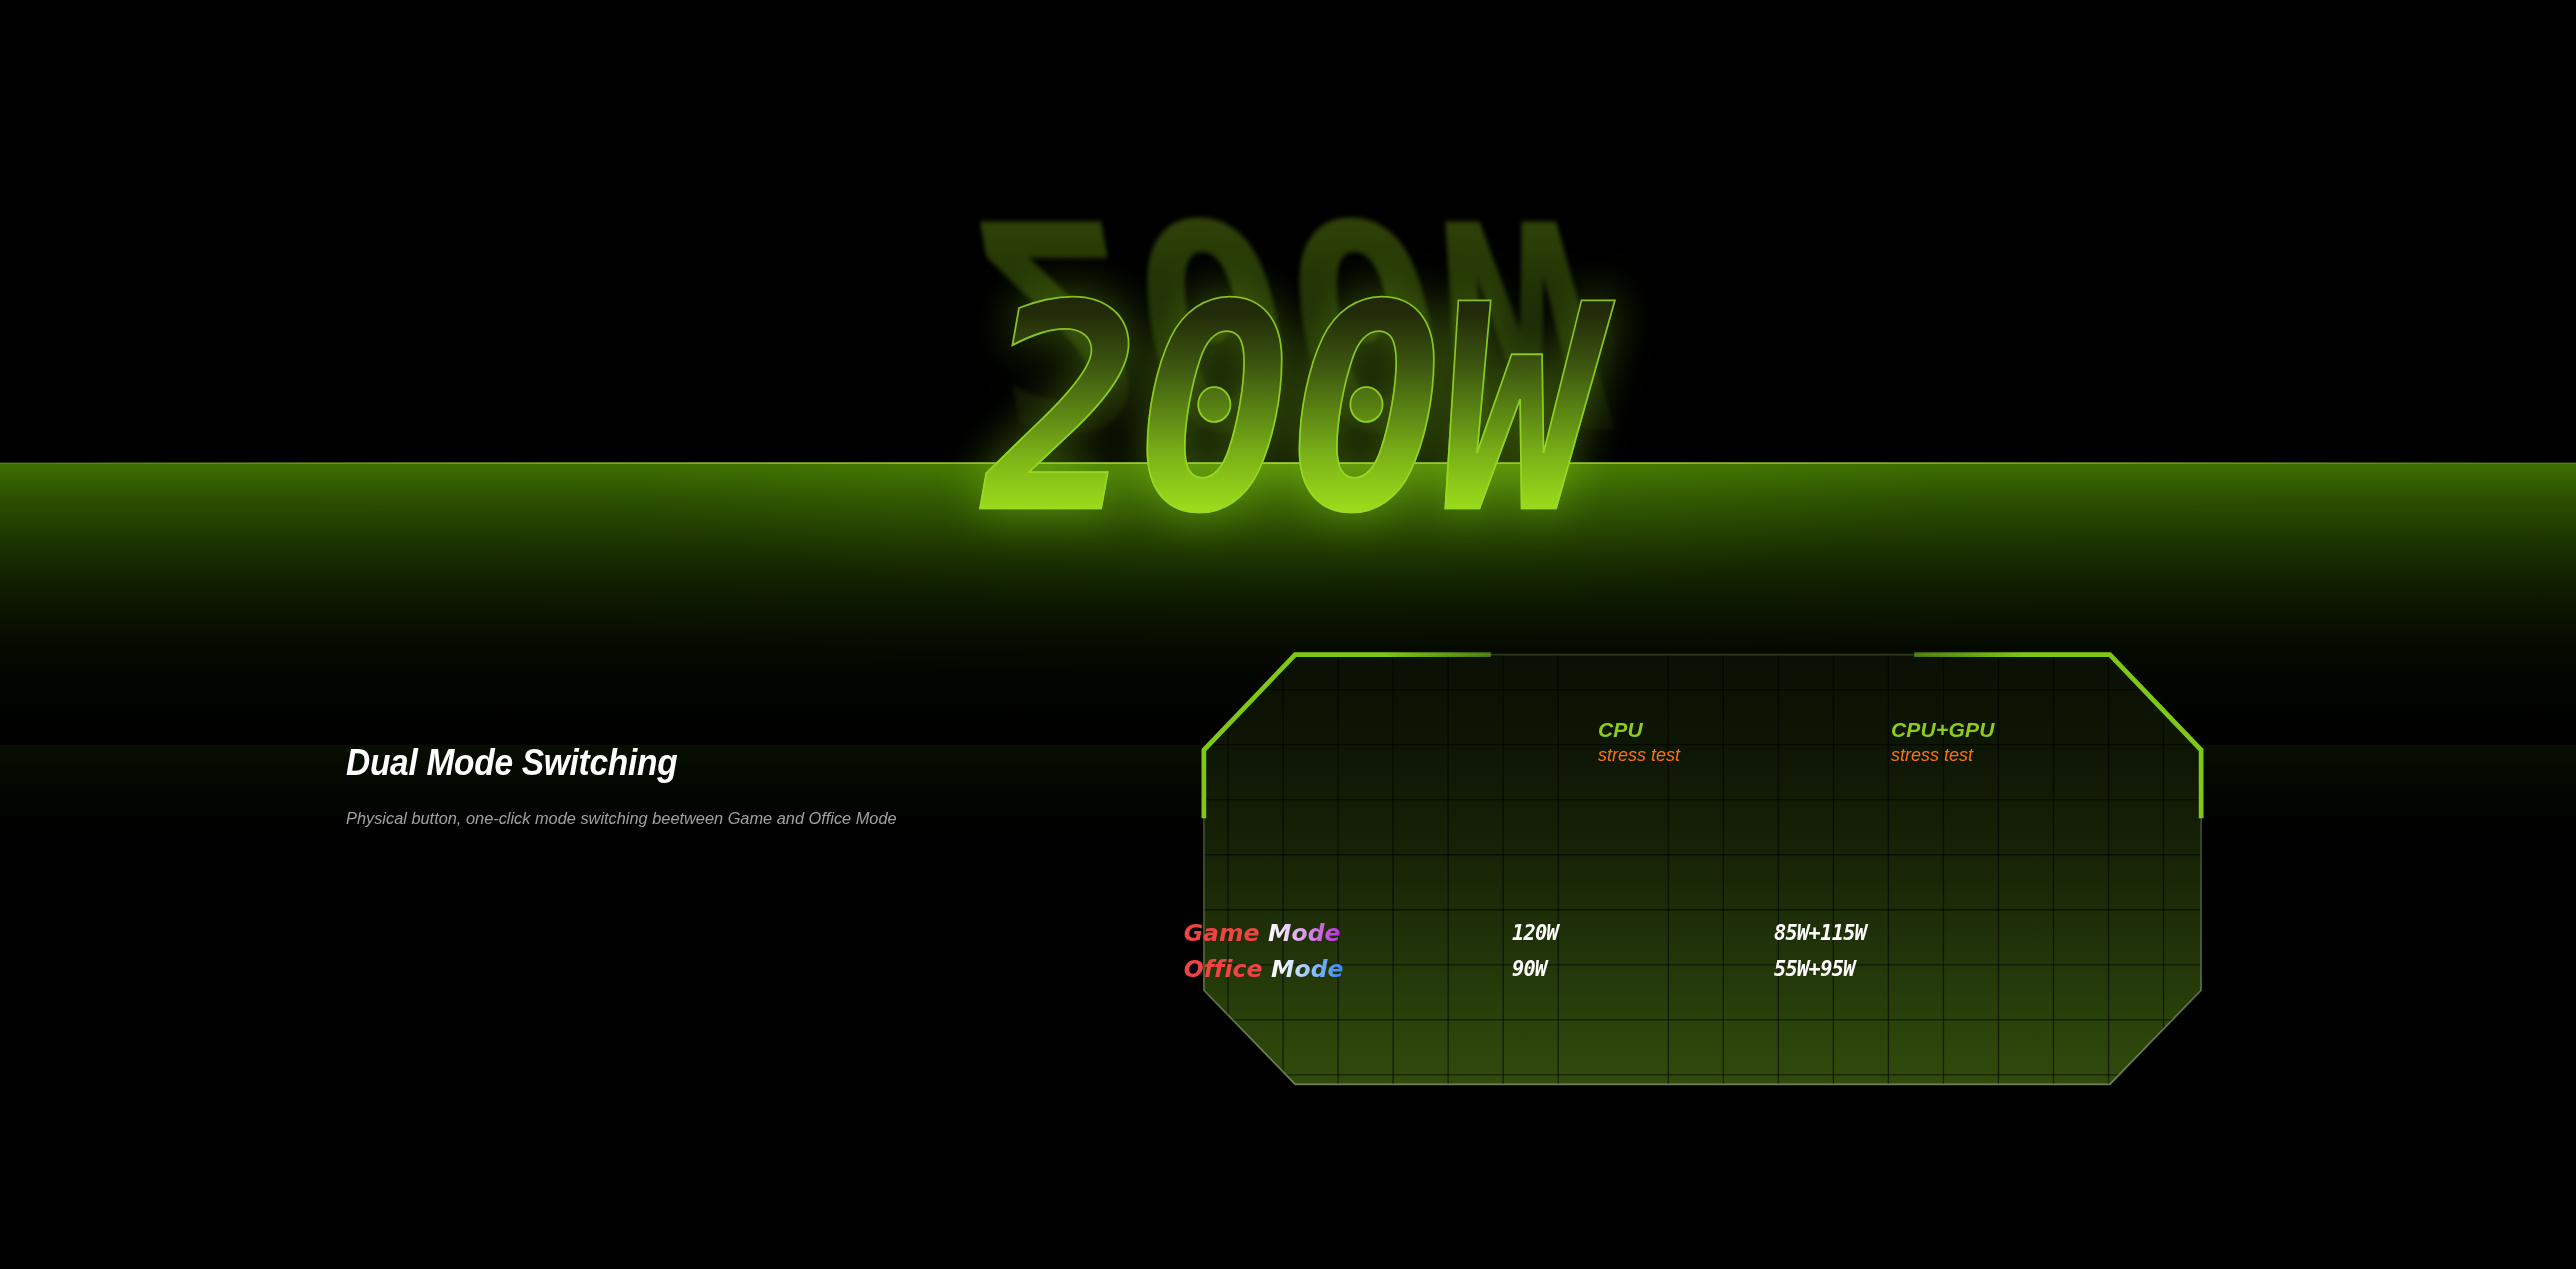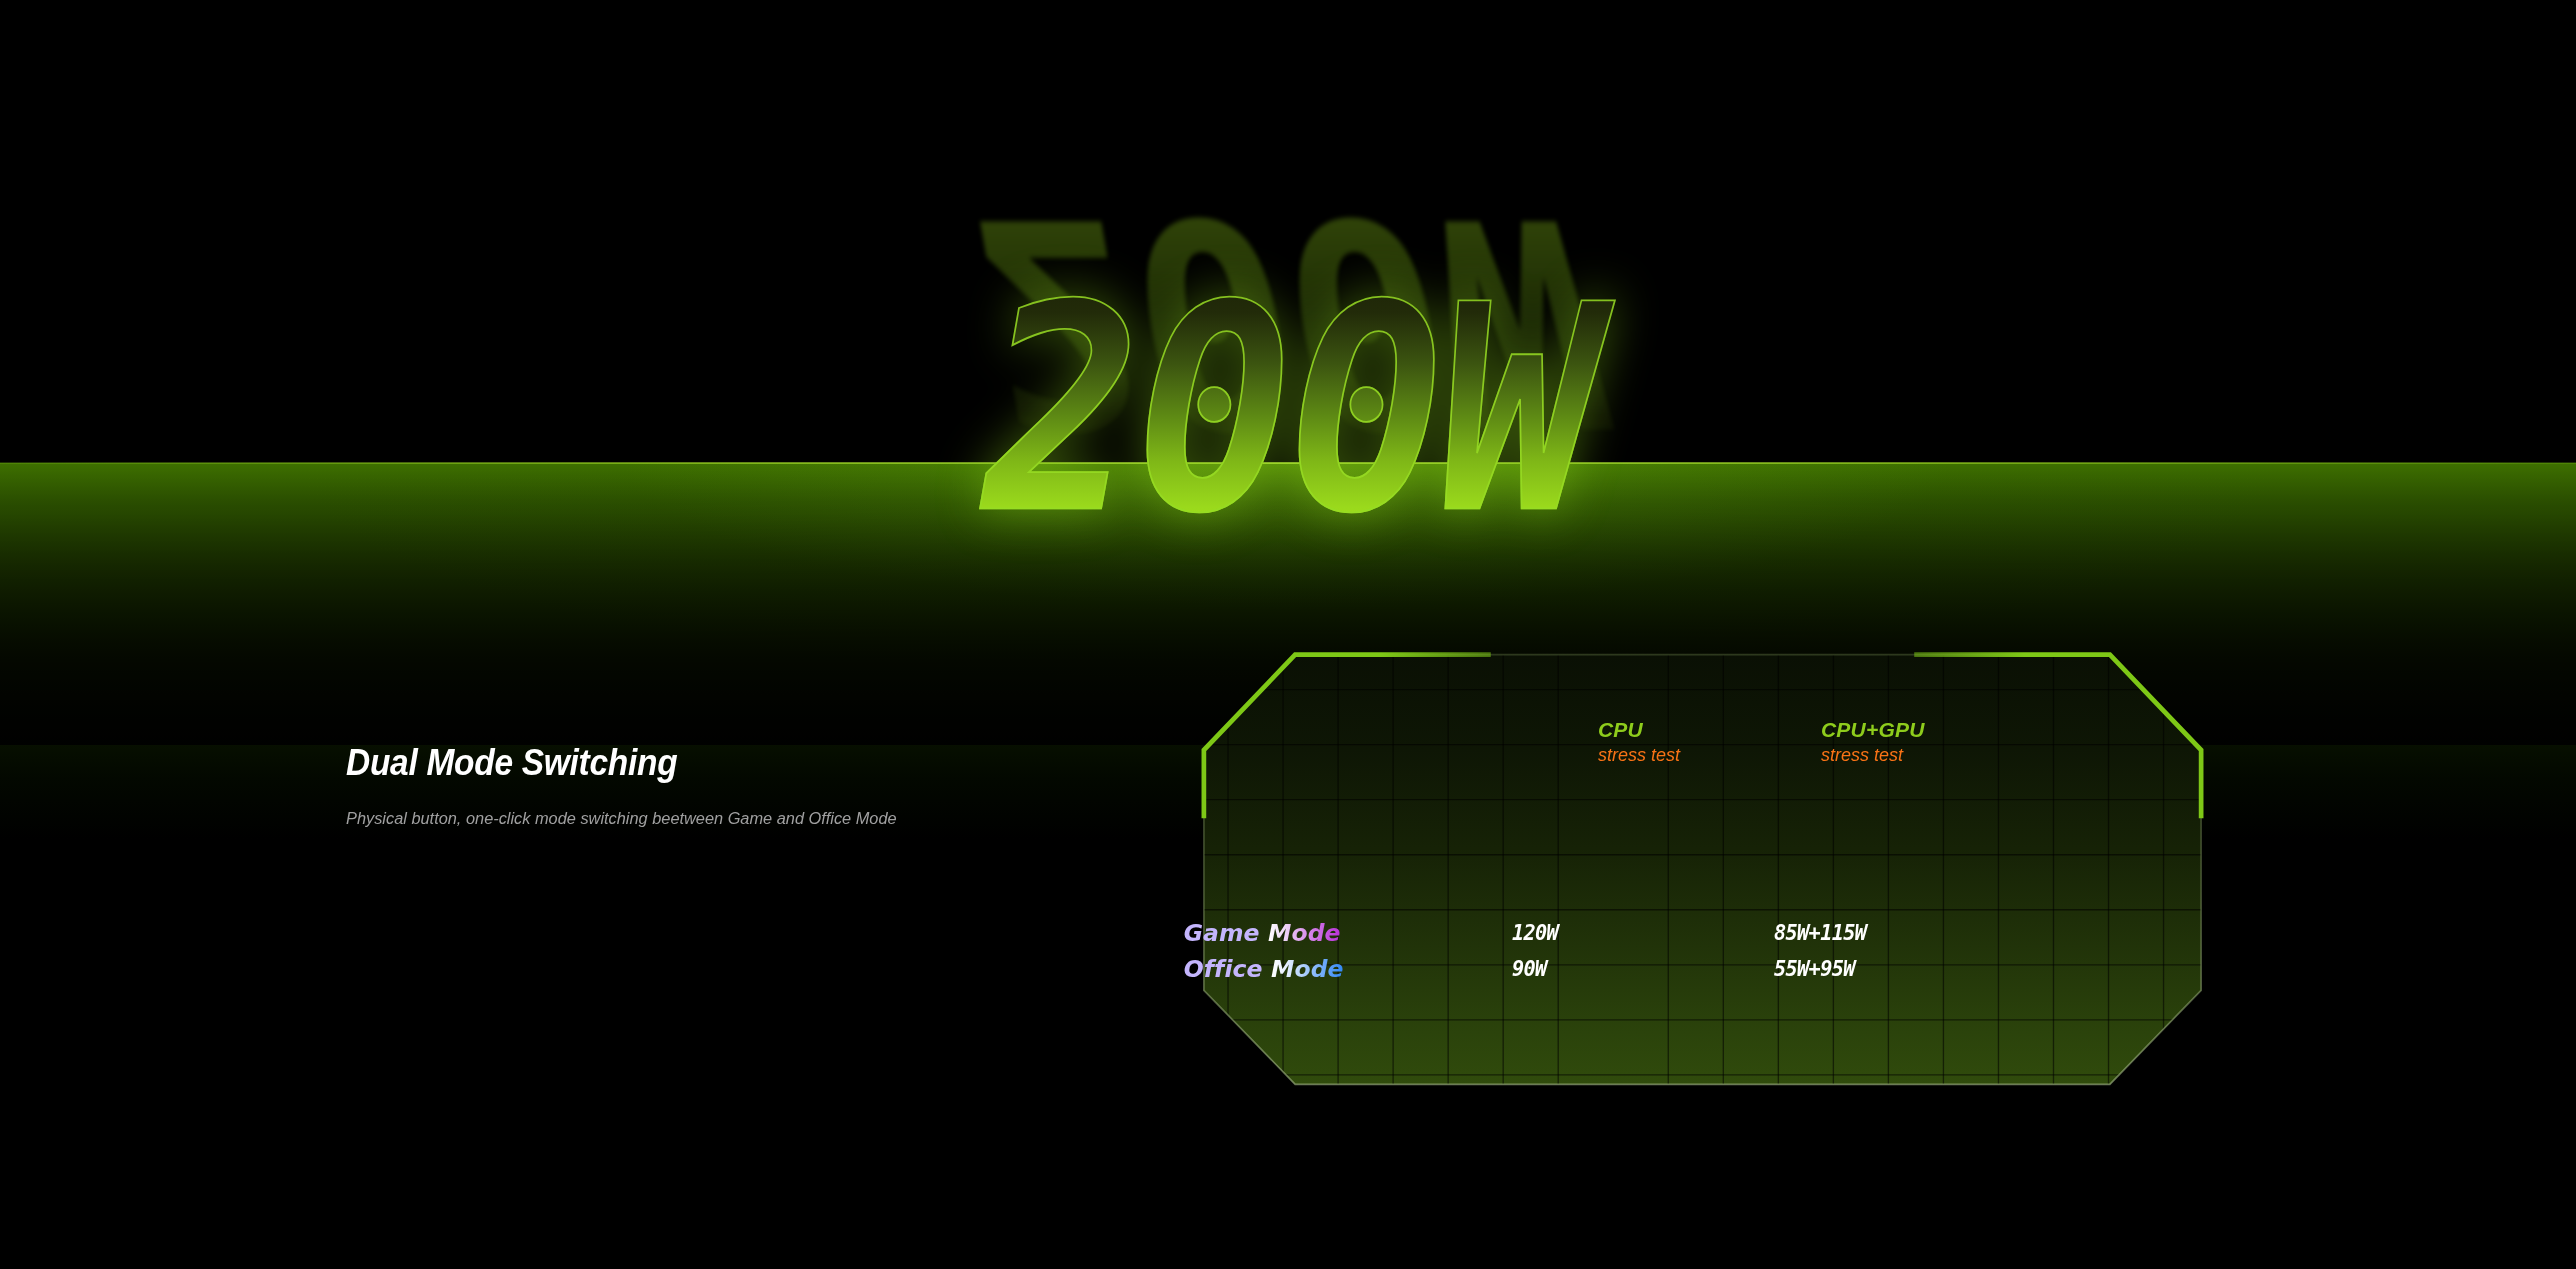--- a/index.html
+++ b/index.html
@@ -124,38 +124,38 @@
     position:absolute;left:1173px;top:648px;width:1059px;height:443px;
   }
   .panel-shape{position:absolute;inset:0;}
   .panel-shape svg{display:block;width:100%;height:100%;overflow:visible;}
 
   .panel-content{position:absolute;inset:0;}
 
   
   .th-group{position:absolute;top:34px;margin-top:36px;}
   .th-cpu{left:425px;}
-  .th-cpugpu{left:648px;}
+  .th-cpugpu{left:718px;}
   .th-main{
     font-size:21px;font-weight:700;color:#8ecc1c;line-height:1.12;
     letter-spacing:0.2px;white-space:nowrap;
   }
   .th-sub{
     font-size:18px;font-weight:400;color:#f97316;line-height:1.2;
     margin-top:3.4px;white-space:nowrap;
   }
 
   
   .row-label{
     position:absolute;left:178px;
     font-size:23.5px;font-weight:700;letter-spacing:0.1px;
     white-space:nowrap;
     font-family:"DejaVu Sans","Liberation Sans",sans-serif;
   }
-  .row-label .w1{color:#c4b5fd;}
+  .row-label .w1{color:#ef4444;}
 
   .game-grad{
     background:linear-gradient(to right,#ffffff 0%,#f0d8f8 22%,#d68bea 55%,#b82fd8 100%);
     -webkit-background-clip:text;background-clip:text;color:transparent;
   }
   .office-grad{
     background:linear-gradient(to right,#ffffff 0%,#e8f0ff 20%,#9cc4fb 52%,#2f86f5 100%);
     -webkit-background-clip:text;background-clip:text;color:transparent;
   }
 

